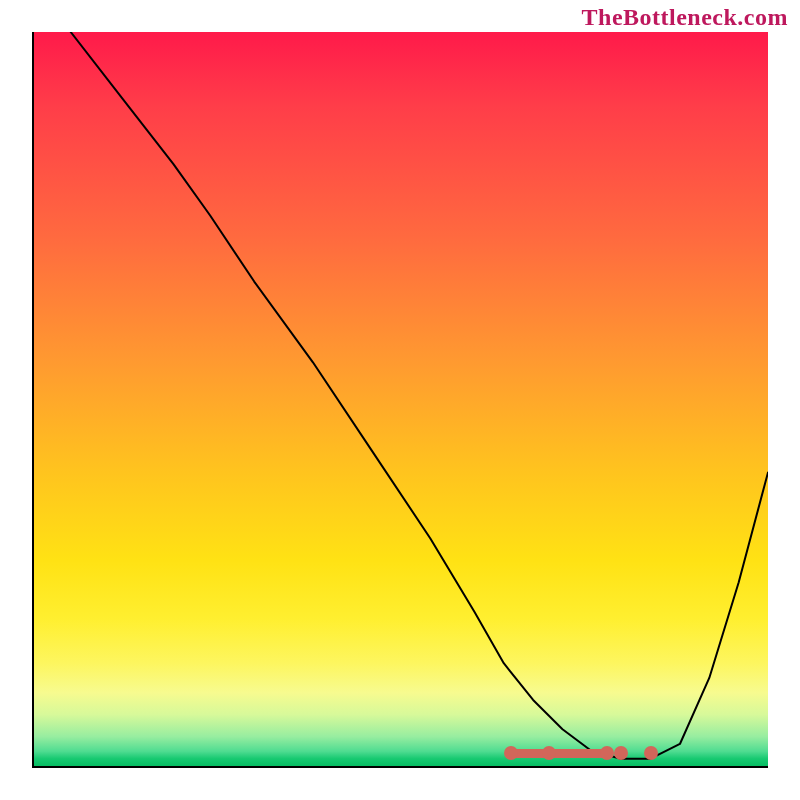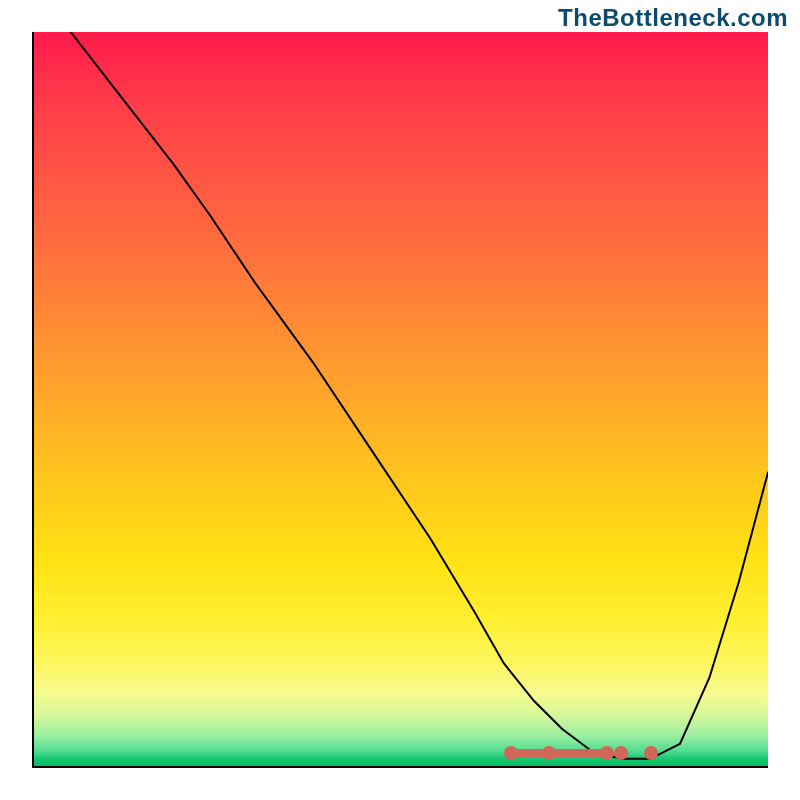--- a/index.html
+++ b/index.html
@@ -15,22 +15,23 @@
     position: relative;
     width: 800px;
     height: 800px;
   }
   .watermark {
     position: absolute;
     top: 4px;
     right: 12px;
     font-size: 24px;
     font-weight: 600;
-    color: #0c4a6e;
+    color: #be185d;
     letter-spacing: 0.5px;
+    font-family: Liberation Serif, serif;
   }
   .chart-frame {
     position: absolute;
     left: 32px;
     top: 32px;
     width: 736px;   
     height: 736px;
     box-sizing: border-box;
   }
   

